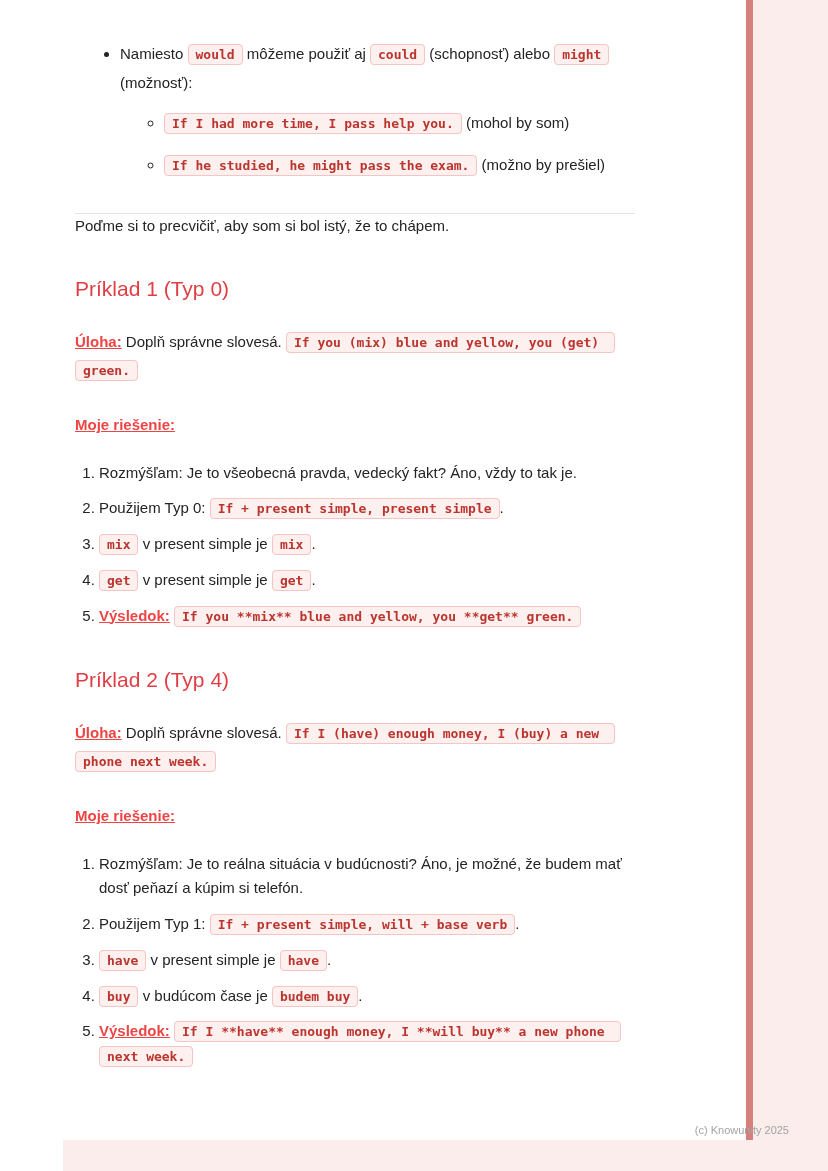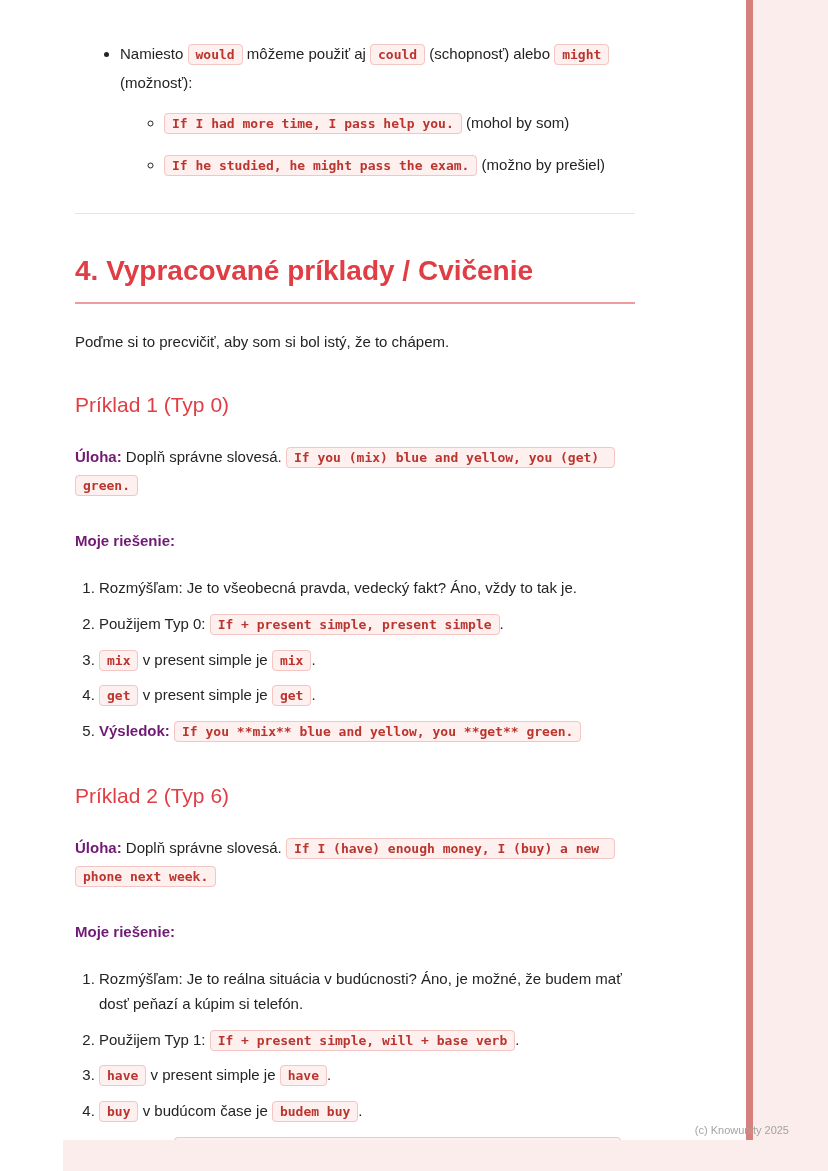--- a/index.html
+++ b/index.html
@@ -45,21 +45,21 @@
   .steps { margin: 0; padding-left: 24px; }
   .steps li { margin-bottom: 11px; line-height: 1.65; }
 
   .chip {
     font-family: "DejaVu Sans Mono", "Liberation Mono", monospace;
     font-size: 13px; font-weight: bold; color: #bb352e;
     background: #fdf0ef; border: 1px solid #f3c6c3; border-radius: 4px;
     padding: 2px 7px; white-space: pre-wrap;
     -webkit-box-decoration-break: clone; box-decoration-break: clone;
   }
-  strong { font-weight: bold; color: #701a75; }
+  strong { font-weight: bold; color: #ef4444; text-decoration: underline; }
 
   .footer {
     position: absolute; top: 1124px; right: 39px; z-index: 5;
     font-size: 11px; color: #a3a3a3;
   }
 </style>
 </head>
 <body>
 
 <div class="bg">
@@ -82,39 +82,38 @@
           <li>
             <code class="chip">If he studied, he might pass the exam.</code>
             <span class="seg">(možno by prešiel)</span>
           </li>
         </ul>
       </li>
     </ul>
 
     <hr class="divider">
 
-    <h2 class="h2">4. Vypracované príklady / Cvičenie</h2>
     <p class="para">Poďme si to precvičiť, aby som si bol istý, že to chápem.</p>
 
     <h3 class="h3">Príklad 1 (Typ 0)</h3>
     <p class="para task">
       <strong>Úloha:</strong>
       <span class="seg">Doplň správne slovesá.</span>
       <code class="chip">If you (mix) blue and yellow, you (get) green.</code>
     </p>
     <p class="para solution"><strong>Moje riešenie:</strong></p>
     <ol class="steps">
       <li><span class="seg">Rozmýšľam: Je to všeobecná pravda, vedecký fakt? Áno, vždy to tak je.</span></li>
       <li><span class="seg">Použijem Typ 0:</span> <code class="chip">If + present simple, present simple</code><span class="seg">.</span></li>
       <li><code class="chip">mix</code> <span class="seg">v present simple je</span> <code class="chip">mix</code><span class="seg">.</span></li>
       <li><code class="chip">get</code> <span class="seg">v present simple je</span> <code class="chip">get</code><span class="seg">.</span></li>
       <li><strong>Výsledok:</strong> <code class="chip">If you **mix** blue and yellow, you **get** green.</code></li>
     </ol>
 
-    <h3 class="h3">Príklad 2 (Typ 6)</h3>
+    <h3 class="h3">Príklad 2 (Typ 4)</h3>
     <p class="para task">
       <strong>Úloha:</strong>
       <span class="seg">Doplň správne slovesá.</span>
       <code class="chip">If I (have) enough money, I (buy) a new phone next week.</code>
     </p>
     <p class="para solution"><strong>Moje riešenie:</strong></p>
     <ol class="steps">
       <li><span class="seg">Rozmýšľam: Je to reálna situácia v budúcnosti? Áno, je možné, že budem mať dosť peňazí a kúpim si telefón.</span></li>
       <li><span class="seg">Použijem Typ 1:</span> <code class="chip">If + present simple, will + base verb</code><span class="seg">.</span></li>
       <li><code class="chip">have</code> <span class="seg">v present simple je</span> <code class="chip">have</code><span class="seg">.</span></li>

